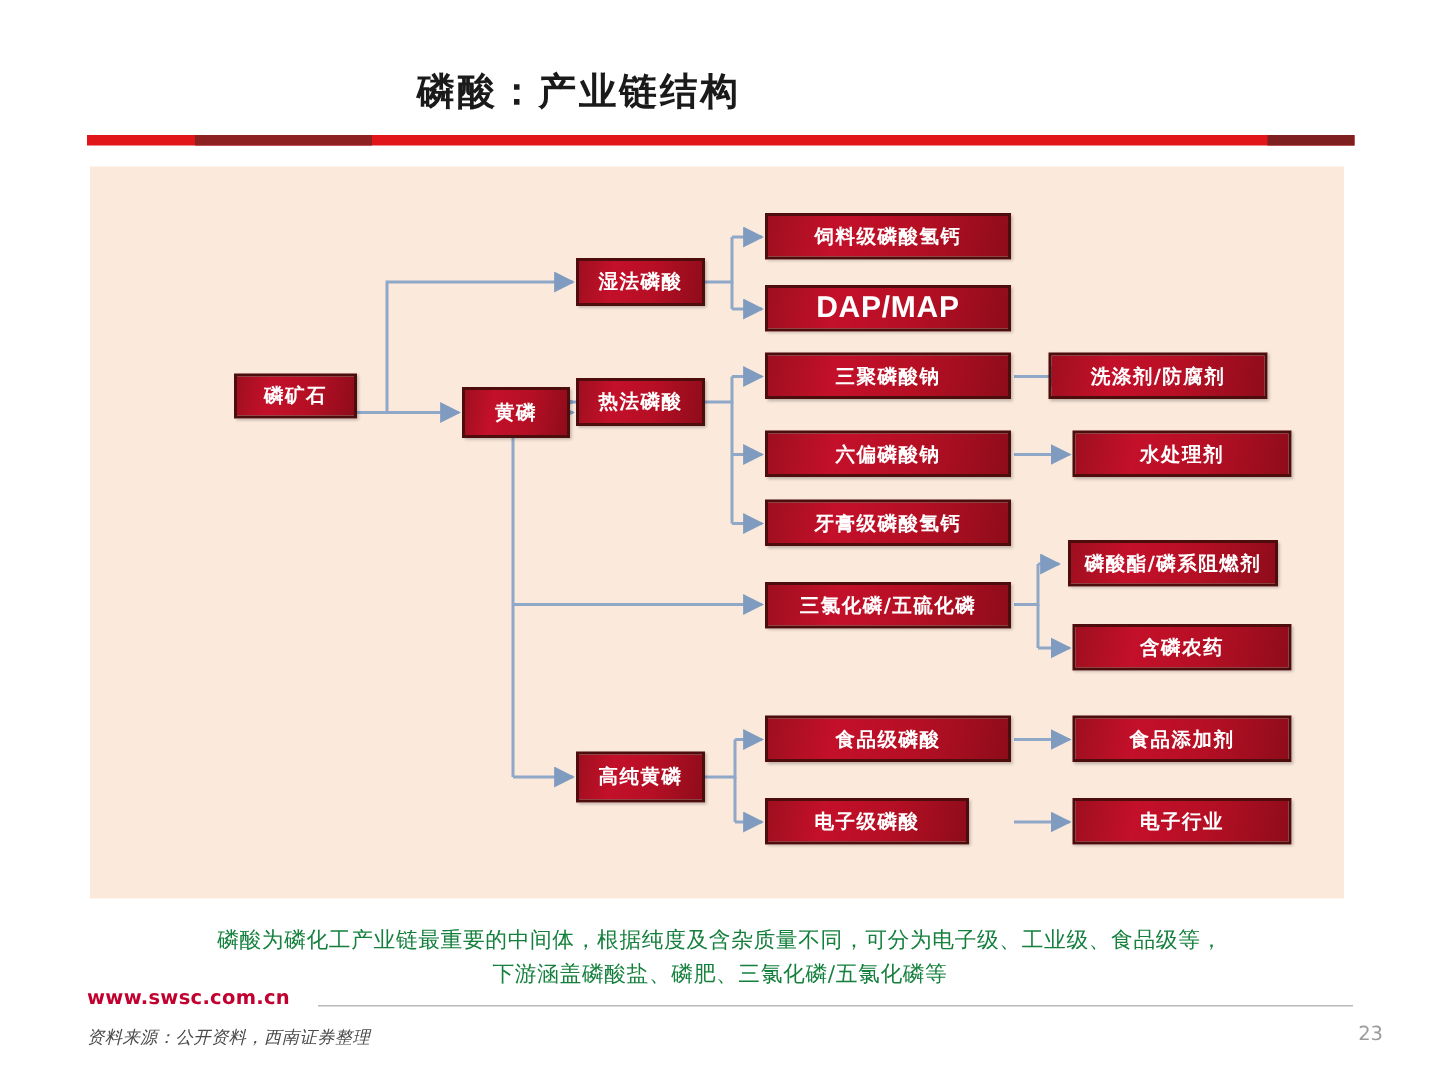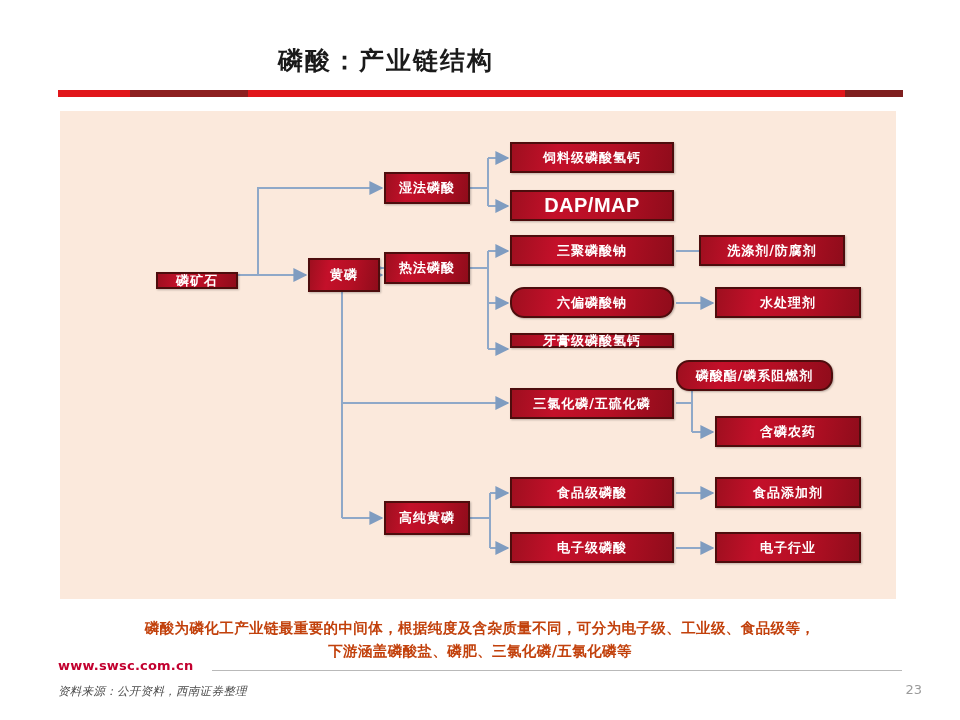--- a/index.html
+++ b/index.html
@@ -108,23 +108,23 @@
     font-size: 20px;
   }
 
   
   .caption {
     position: absolute;
     left: 48px;
     top: 616px;
     width: 864px;
     text-align: center;
-    color: #c2410c;
+    color: #15803d;
     font-family: "DejaVu Serif", "Liberation Serif", serif;
-    font-weight: bold;
+    font-weight: normal;
     font-size: 14.5px;
     line-height: 23px;
     letter-spacing: 0.4px;
   }
 
   
   .footer-url {
     position: absolute;
     left: 58px;
     top: 658px;
@@ -251,21 +251,21 @@
         <path d="M 430 437 L 448 437"></path>
       </g>
 
       <g fill="none" stroke="#8fa8c8" stroke-width="2" marker-end="url(#ah)">
         <path d="M 616 382 L 653 382"></path>
         <path d="M 616 437 L 653 437"></path>
       </g>
     </svg>
 
     <div id="node-layer">
-        <div class="node" style="left: 96px; top: 161px; width: 82px; height: 17px;">
+        <div class="node" style="left: 96px; top: 138px; width: 82px; height: 30px;">
           <span>磷矿石</span>
         </div>
         <div class="node" style="left: 248px; top: 147px; width: 72px; height: 34px;">
           <span>黄磷</span>
         </div>
         <div class="node" style="left: 324px; top: 61px; width: 86px; height: 32px; justify-content: center;">
           <span>湿法磷酸</span>
         </div>
         <div class="node" style="left: 324px; top: 141px; width: 86px; height: 32px;">
           <span>热法磷酸</span>
@@ -275,42 +275,42 @@
         </div>
         <div class="node" style="left: 450px; top: 31px; width: 164px; height: 31px;">
           <span>饲料级磷酸氢钙</span>
         </div>
         <div class="node latin" style="left: 450px; top: 79px; width: 164px; height: 31px;">
           <span>DAP/MAP</span>
         </div>
         <div class="node" style="left: 450px; top: 124px; width: 164px; height: 31px;">
           <span>三聚磷酸钠</span>
         </div>
-        <div class="node" style="left: 450px; top: 176px; width: 164px; height: 31px; border-radius: 14px;">
+        <div class="node" style="left: 450px; top: 176px; width: 164px; height: 31px;">
           <span>六偏磷酸钠</span>
         </div>
-        <div class="node" style="left: 450px; top: 222px; width: 164px; height: 15px;">
+        <div class="node" style="left: 450px; top: 222px; width: 164px; height: 31px;">
           <span>牙膏级磷酸氢钙</span>
         </div>
         <div class="node" style="left: 450px; top: 277px; width: 164px; height: 31px;">
           <span>三氯化磷/五硫化磷</span>
         </div>
         <div class="node" style="left: 450px; top: 366px; width: 164px; height: 31px;">
           <span>食品级磷酸</span>
         </div>
-        <div class="node" style="left: 450px; top: 421px; width: 164px; height: 31px; align-items: center;">
+        <div class="node" style="left: 450px; top: 421px; width: 136px; height: 31px; align-items: center;">
           <span>电子级磷酸</span>
         </div>
         <div class="node" style="left: 639px; top: 124px; width: 146px; height: 31px;">
           <span>洗涤剂/防腐剂</span>
         </div>
         <div class="node" style="left: 655px; top: 176px; width: 146px; height: 31px;">
           <span>水处理剂</span>
         </div>
-        <div class="node" style="left: 616px; top: 249px; width: 157px; height: 31px; border-radius: 13px;">
+        <div class="node" style="left: 652px; top: 249px; width: 140px; height: 31px;">
           <span>磷酸酯/磷系阻燃剂</span>
         </div>
         <div class="node" style="left: 655px; top: 305px; width: 146px; height: 31px;">
           <span>含磷农药</span>
         </div>
         <div class="node" style="left: 655px; top: 366px; width: 146px; height: 31px;">
           <span>食品添加剂</span>
         </div>
         <div class="node" style="left: 655px; top: 421px; width: 146px; height: 31px;">
           <span>电子行业</span>

